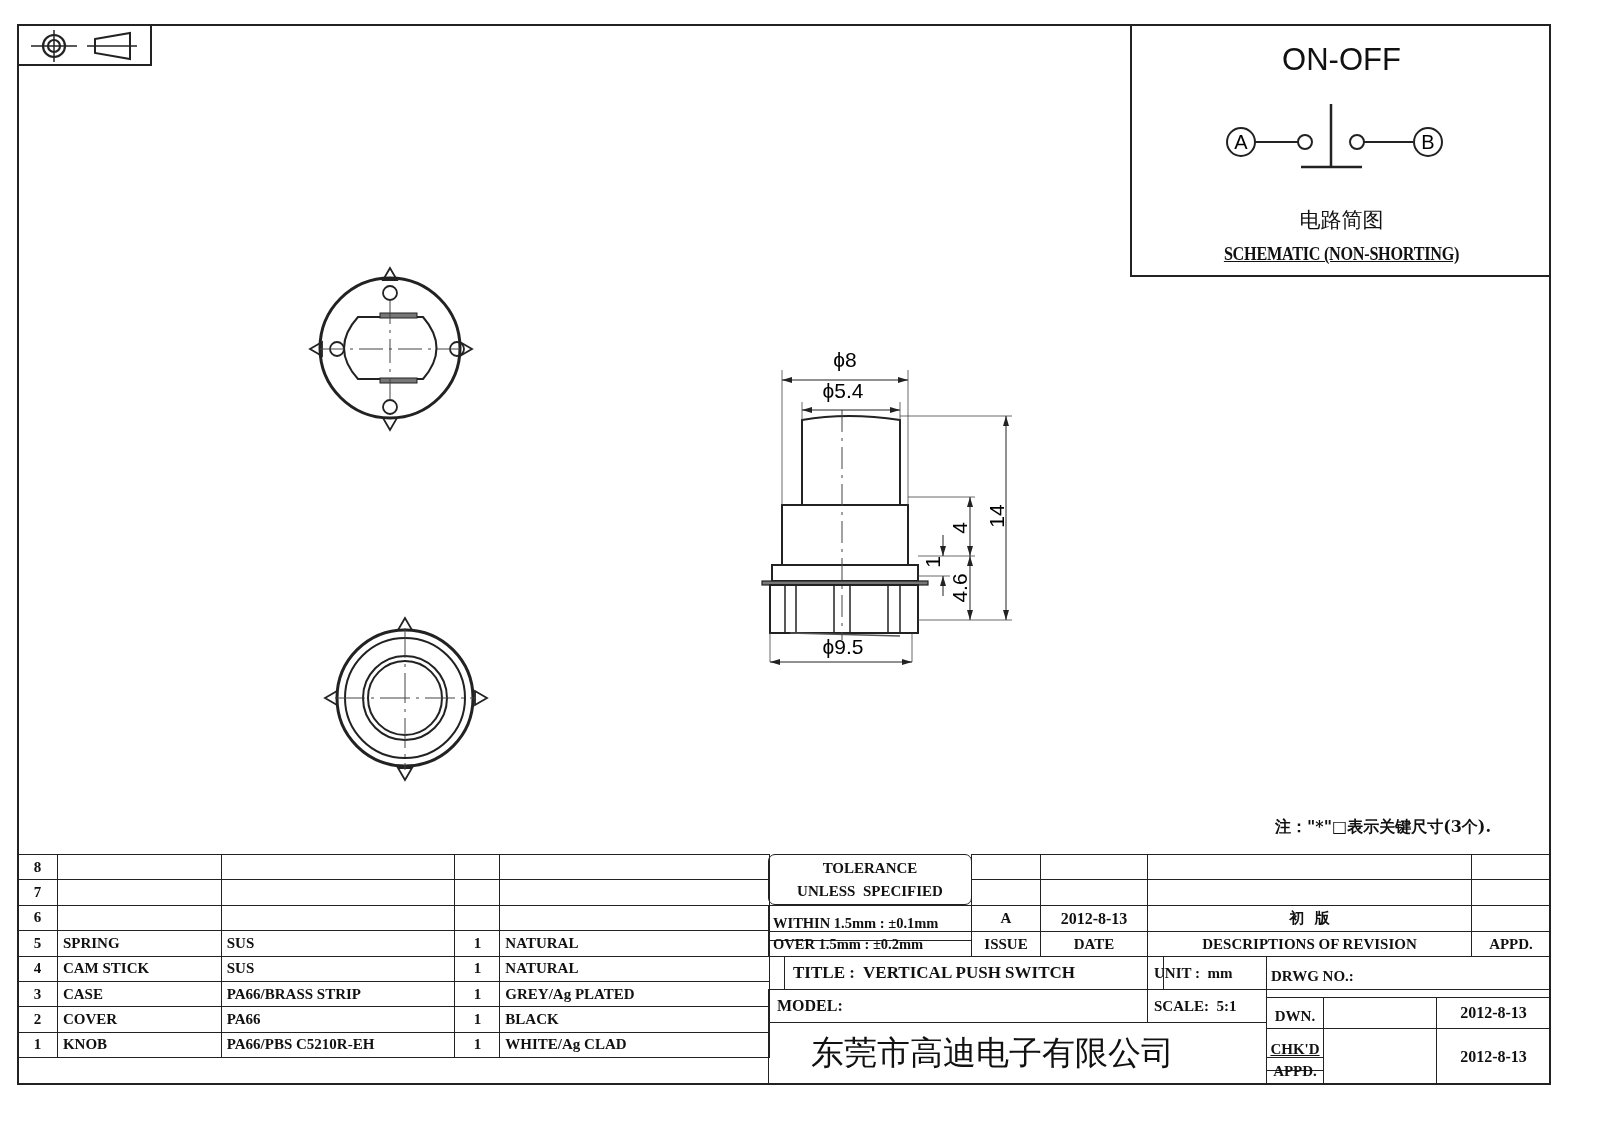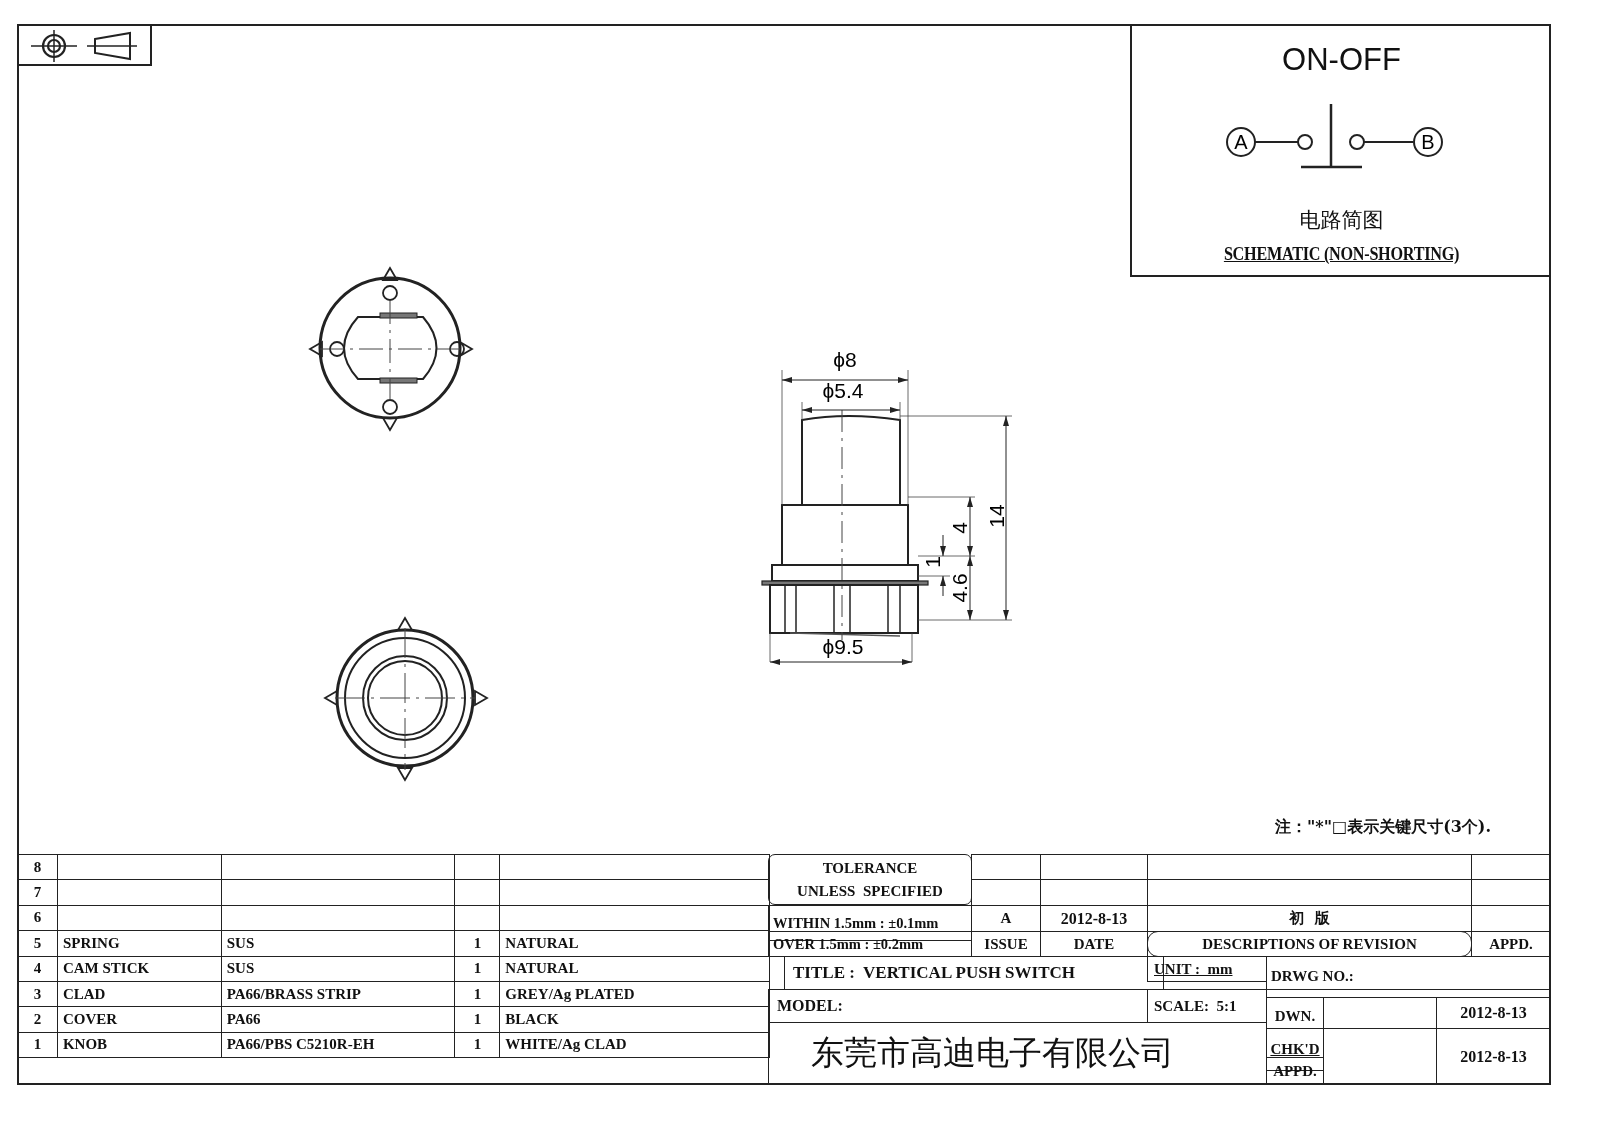--- a/index.html
+++ b/index.html
@@ -184,21 +184,21 @@
       </tr>
     <tr>
         <td class="c">4</td>
         <td>CAM STICK</td>
         <td>SUS</td>
         <td class="c">1</td>
         <td>NATURAL</td>
       </tr>
     <tr>
         <td class="c">3</td>
-        <td>CLAD</td>
+        <td>CASE</td>
         <td>PA66/BRASS STRIP</td>
         <td class="c">1</td>
         <td>GREY/Ag PLATED</td>
       </tr>
     <tr>
         <td class="c">2</td>
         <td>COVER</td>
         <td>PA66</td>
         <td class="c">1</td>
         <td>BLACK</td>
@@ -229,25 +229,25 @@
   <div class="cell" style="left:203px;top:25px;width:70px;height:27px;"></div>
   <div class="cell" style="left:272px;top:25px;width:108px;height:27px;"></div>
   <div class="cell" style="left:379px;top:25px;width:325px;height:27px;"></div>
   <div class="cell" style="left:703px;top:25px;width:80px;height:27px;"></div>
   <div class="cell ctr" style="left:203px;top:51px;width:70px;height:27px;">A</div>
   <div class="cell ctr" style="left:272px;top:51px;width:108px;height:27px;font-size:16px;">2012-8-13</div>
   <div class="cell ctr" style="left:379px;top:51px;width:325px;height:27px;font-family:'DejaVu Serif',serif;white-space:pre;">初  版</div>
   <div class="cell ctr" style="left:703px;top:51px;width:80px;height:27px;"></div>
   <div class="cell ctr" style="left:203px;top:77px;width:70px;height:26px;">ISSUE</div>
   <div class="cell ctr" style="left:272px;top:77px;width:108px;height:26px;">DATE</div>
-  <div class="cell ctr" style="left:379px;top:77px;width:325px;height:26px;border-radius:11px;">DESCRIPTIONS OF REVISION</div>
+  <div class="cell ctr" style="left:379px;top:77px;width:325px;height:26px;">DESCRIPTIONS OF REVISION</div>
   <div class="cell ctr" style="left:703px;top:77px;width:80px;height:26px;">APPD.</div>
 
   <div class="cell" style="left:16px;top:102px;width:380px;height:34px;font-size:17px;padding-left:8px;white-space:pre;">TITLE :  VERTICAL PUSH SWITCH</div>
-  <div class="cell" style="left:379px;top:102px;width:120px;height:26px;padding-left:6px;white-space:pre;text-decoration:underline;">UNIT :  mm</div>
+  <div class="cell" style="left:379px;top:102px;width:120px;height:34px;padding-left:6px;white-space:pre;">UNIT :  mm</div>
   <div class="cell" style="left:498px;top:102px;width:285px;height:34px;padding-left:4px;align-items:flex-end;padding-bottom:4px;">DRWG NO.:</div>
   <div class="cell" style="left:0;top:135px;width:380px;height:34px;font-size:16px;padding-left:8px;">MODEL:</div>
   <div class="cell" style="left:379px;top:135px;width:120px;height:34px;padding-left:6px;white-space:pre;">SCALE:  5:1</div>
   <div class="cell company" style="left:0;top:168px;width:499px;height:63px;padding-left:42px;">东莞市高迪电子有限公司</div>
 
   <div class="cell ctr" style="left:498px;top:143px;width:58px;height:32px;align-items:flex-end;padding-bottom:3px;">DWN.</div>
   <div class="cell" style="left:555px;top:143px;width:114px;height:32px;"></div>
   <div class="cell ctr" style="left:668px;top:143px;width:115px;height:32px;font-size:16px;">2012-8-13</div>
   <div class="cell ctr" style="left:498px;top:174px;width:58px;height:43px;text-decoration:underline;">CHK'D</div>
   <div class="cell" style="left:555px;top:174px;width:114px;height:57px;"></div>

